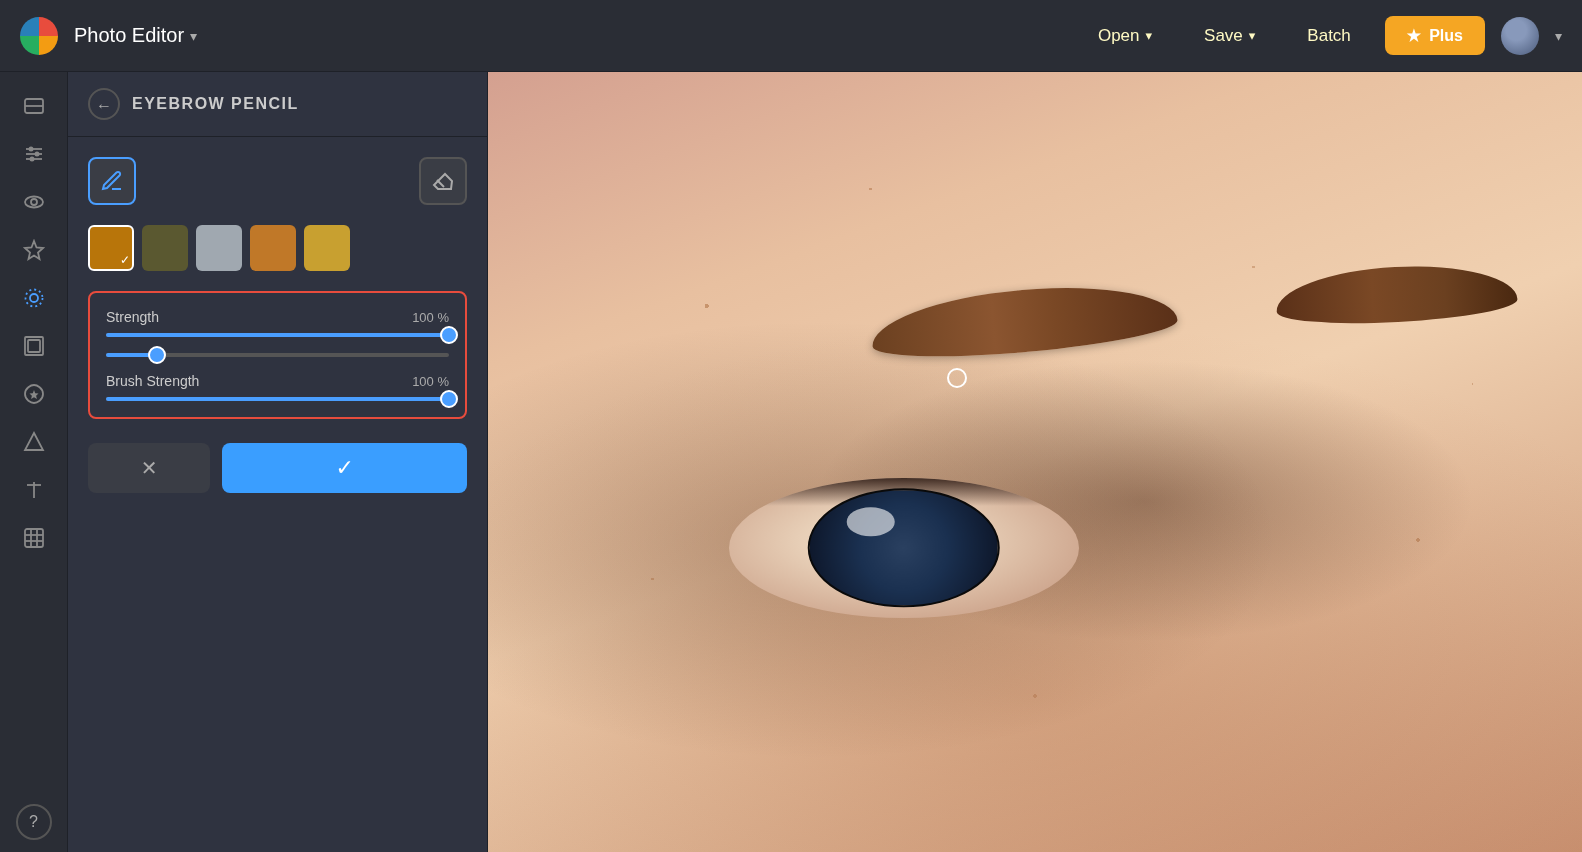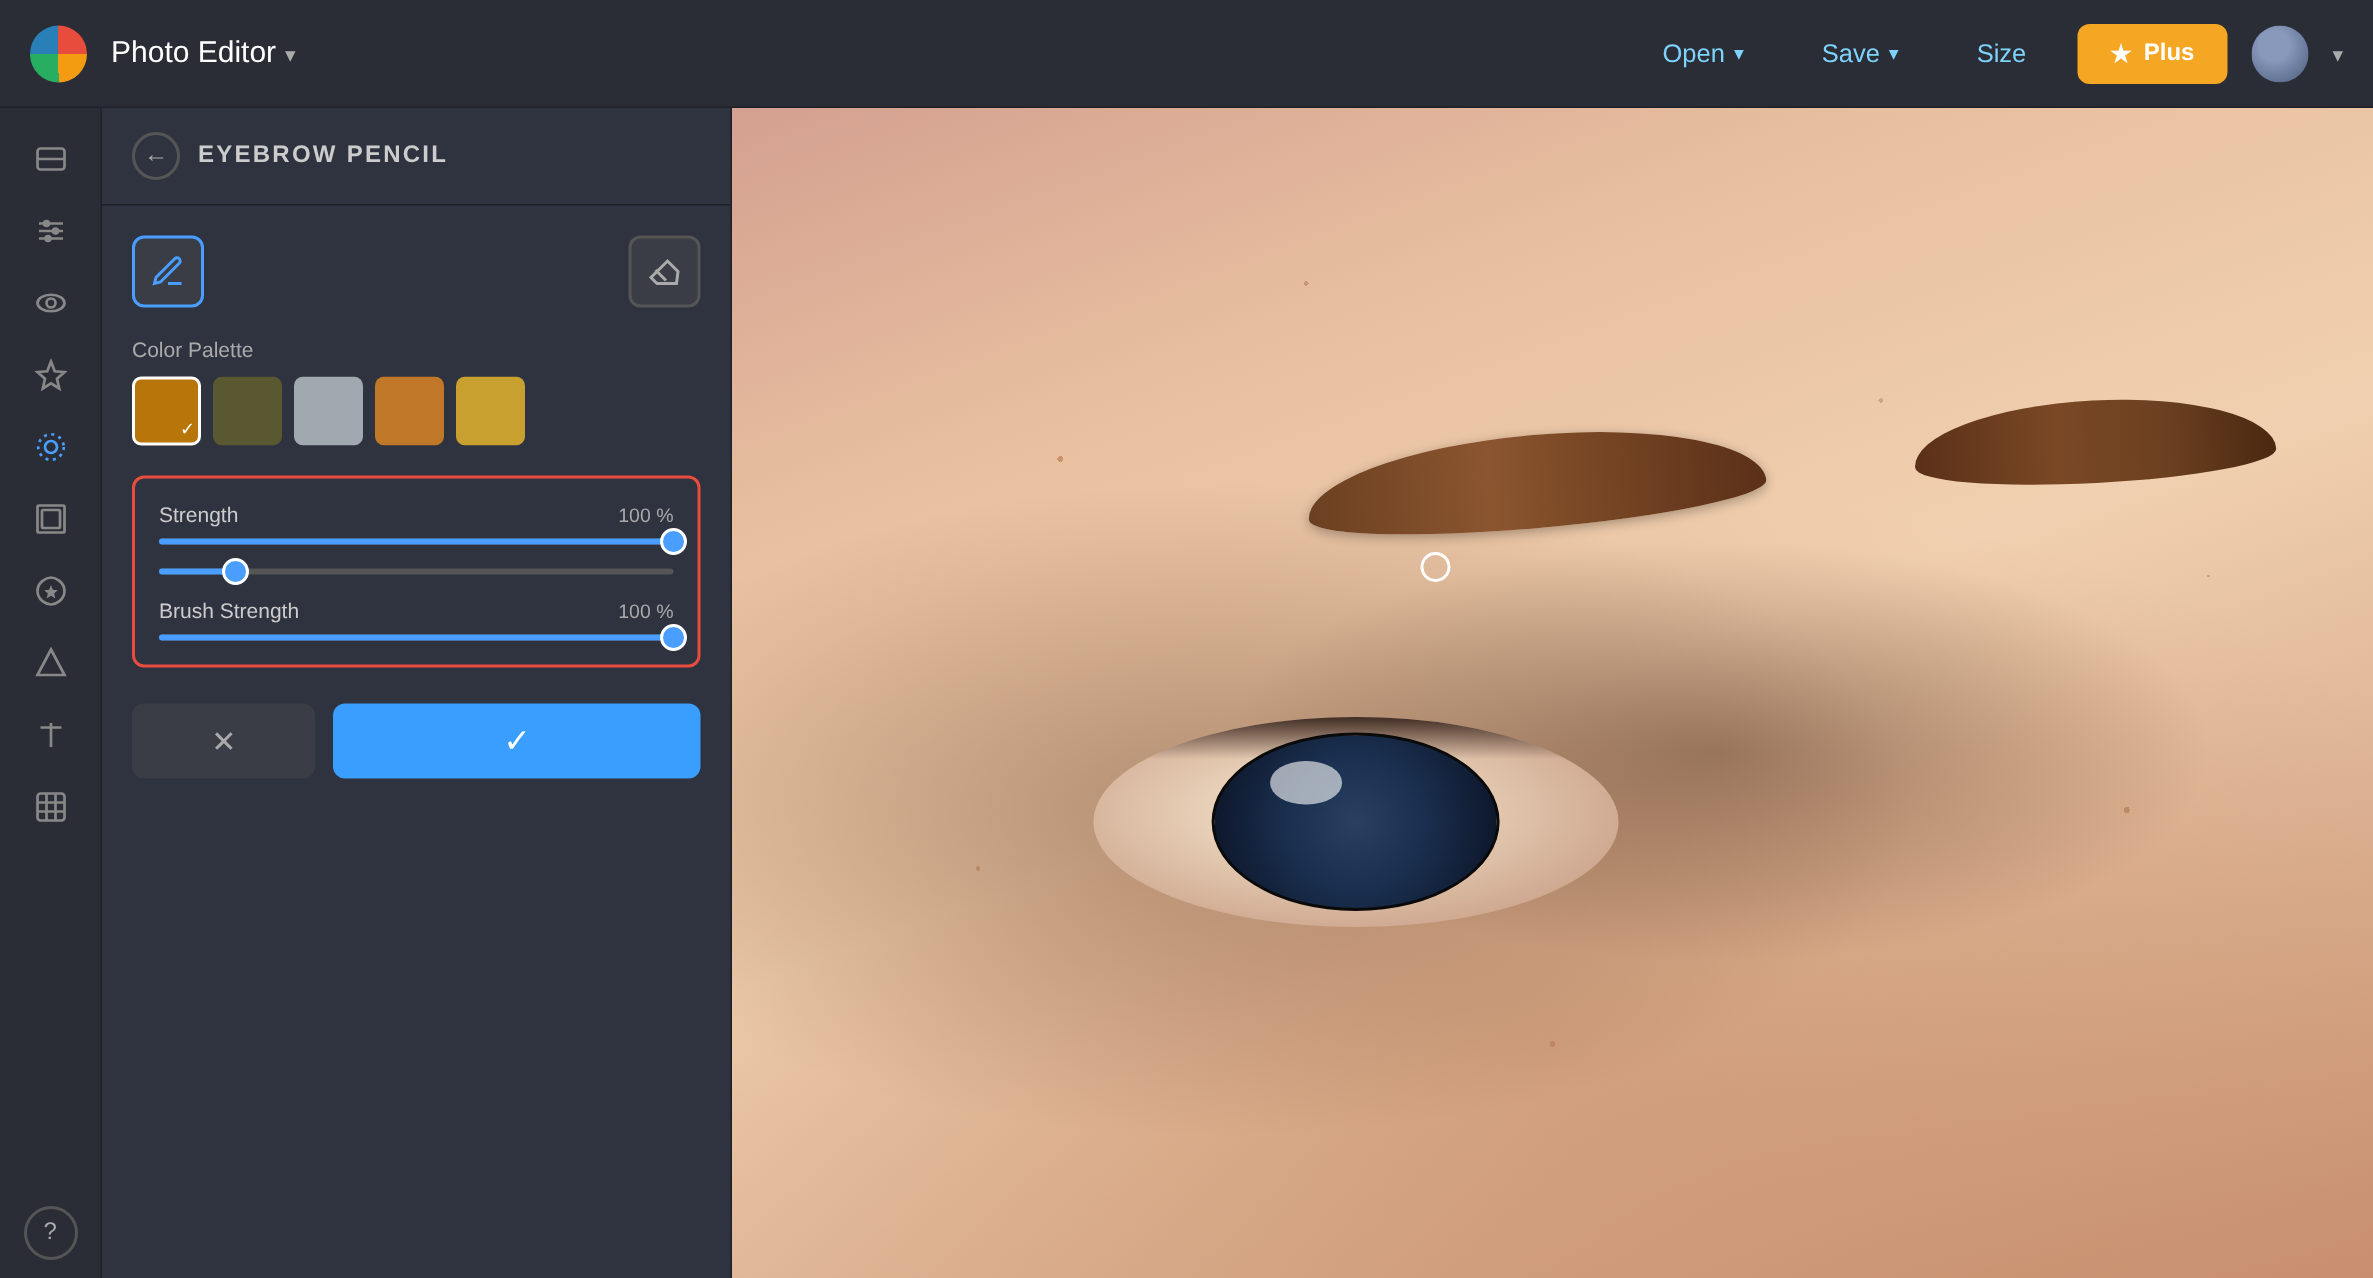--- a/index.html
+++ b/index.html
@@ -29,21 +29,21 @@
       display: flex;
       align-items: center;
       gap: 6px;
       cursor: pointer;
     }
     .topbar-title .chevron { font-size: 14px; color: #aaa; }
     .topbar-spacer { flex: 1; }
     .topbar-btn {
       background: none;
       border: none;
-      color: #7dd3fc;
+      color: #fef9c3;
       font-size: 17px;
       cursor: pointer;
       padding: 8px 18px;
       border-radius: 6px;
       display: flex;
       align-items: center;
       gap: 6px;
     }
     .topbar-btn .chevron { font-size: 13px; }
     .plus-btn {
@@ -381,21 +381,21 @@
   <div class="topbar-spacer"></div>
   <button class="topbar-btn">
     <span>Open</span>
     <span class="chevron">▾</span>
   </button>
   <button class="topbar-btn">
     <span>Save</span>
     <span class="chevron">▾</span>
   </button>
   <button class="topbar-btn">
-    <span>Size</span>
+    <span>Batch</span>
   </button>
   <button class="plus-btn">
     <span>★</span>
     <span>Plus</span>
   </button>
   <div class="avatar">
     <div class="avatar-inner"></div>
   </div>
   <span style="color:#aaa;font-size:14px;cursor:pointer;">▾</span>
 </div>
@@ -495,21 +495,20 @@
         </button>
         <button class="tool-icon-btn">
           <svg width="24" height="24" viewBox="0 0 24 24" fill="none" stroke="#aaa" stroke-width="2">
             <path d="M20 20H7L3 16l11-11 7 7-1 8z"></path>
             <path d="M6 11l7 7"></path>
           </svg>
         </button>
       </div>
 
       <div>
-        <div class="color-palette-label">Color Palette</div>
         <div class="color-swatches">
           <div class="color-swatch selected" style="background: #b8750a;">
             <span class="check">✓</span>
           </div>
           <div class="color-swatch" style="background: #5a5830;"></div>
           <div class="color-swatch" style="background: #a0a8b0;"></div>
           <div class="color-swatch" style="background: #c07828;"></div>
           <div class="color-swatch" style="background: #c8a030;"></div>
         </div>
       </div>

